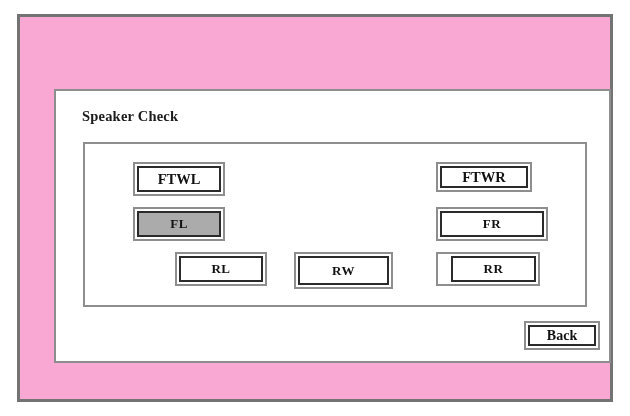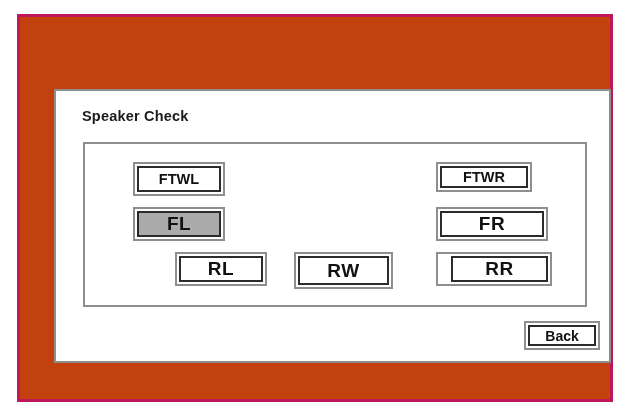--- a/index.html
+++ b/index.html
@@ -16,22 +16,23 @@
   }
 
   
   #outer-frame {
     position: absolute;
     left: 17px;
     top: 14px;
     width: 596px;
     height: 388px;
     box-sizing: border-box;
-    border: 3px solid #be185d;
-    background: #c2410c;
+    border: 3px solid #737373;
+    background: #f9a8d4;
+    font-family: Liberation Serif, serif;
   }
 
   
   #display-panel {
     position: absolute;
     left: 34px;
     top: 72px;
     width: 557px;
     height: 274px;
     box-sizing: border-box;
@@ -72,21 +73,21 @@
   }
   .spk-btn .inner {
     box-sizing: border-box;
     width: 100%;
     height: 100%;
     border: 2px solid #2b2b2b;
     background: #ffffff;
     display: flex;
     align-items: center;
     justify-content: center;
-    font-size: 19px;
+    font-size: 13px;
     font-weight: bold;
     color: #111111;
     letter-spacing: 0.5px;
   }
   .spk-btn.selected .inner {
     background: #ababab;
   }
   .spk-btn.small-label .inner {
     font-size: 14.5px;
     letter-spacing: 0px;
@@ -96,21 +97,21 @@
   #btn-ftwl { left: 48px;  top: 18px;  width: 92px; height: 34px; }
   #btn-fl   { left: 48px;  top: 63px;  width: 92px; height: 34px; }
   #btn-rl   { left: 48px;  top: 108px; width: 92px; height: 34px; margin-left: 42px; }
 
   
   #btn-rw   { left: 209px; top: 108px; width: 99px; height: 37px; }
 
   
   #btn-ftwr { left: 351px; top: 18px;  width: 96px; height: 30px; }
   #btn-fr   { left: 351px; top: 63px;  width: 112px; height: 34px; }
-  #btn-rr   { left: 351px; top: 108px; width: 116px; height: 34px; padding-left: 13px; }
+  #btn-rr   { left: 351px; top: 108px; width: 104px; height: 34px; padding-left: 13px; }
 
   
   #back-button {
     position: absolute;
     left: 468px;
     top: 230px;
     width: 76px;
     height: 29px;
     box-sizing: border-box;
     border: 2px solid #8e8e8e;

